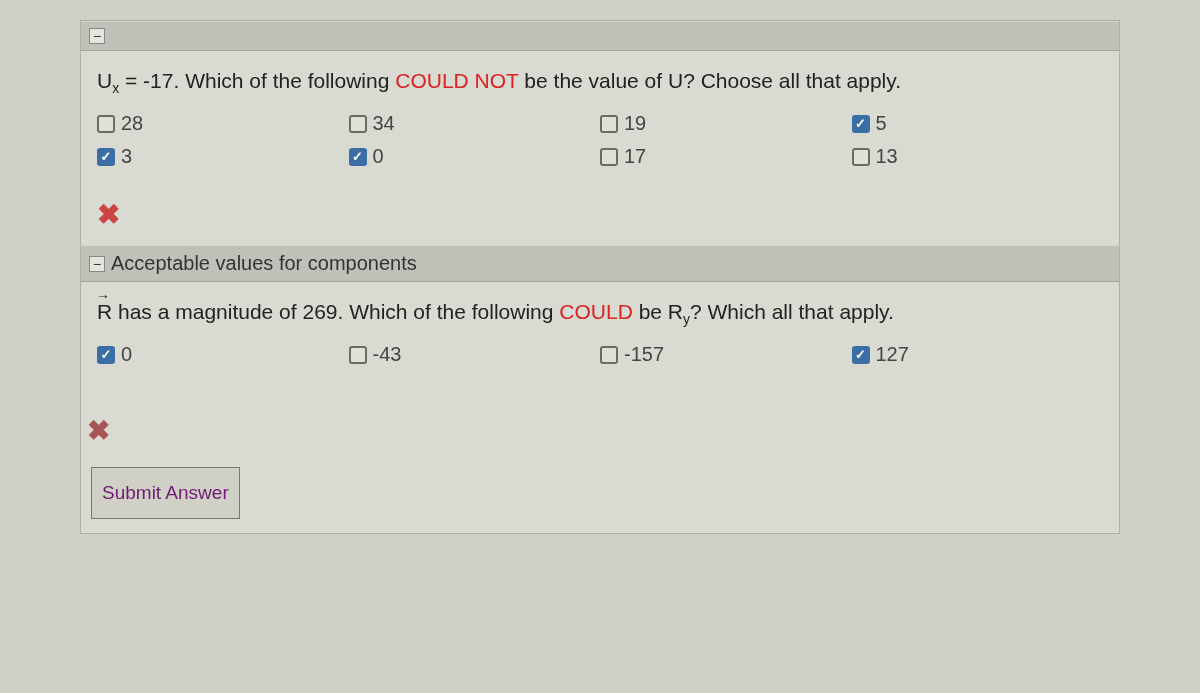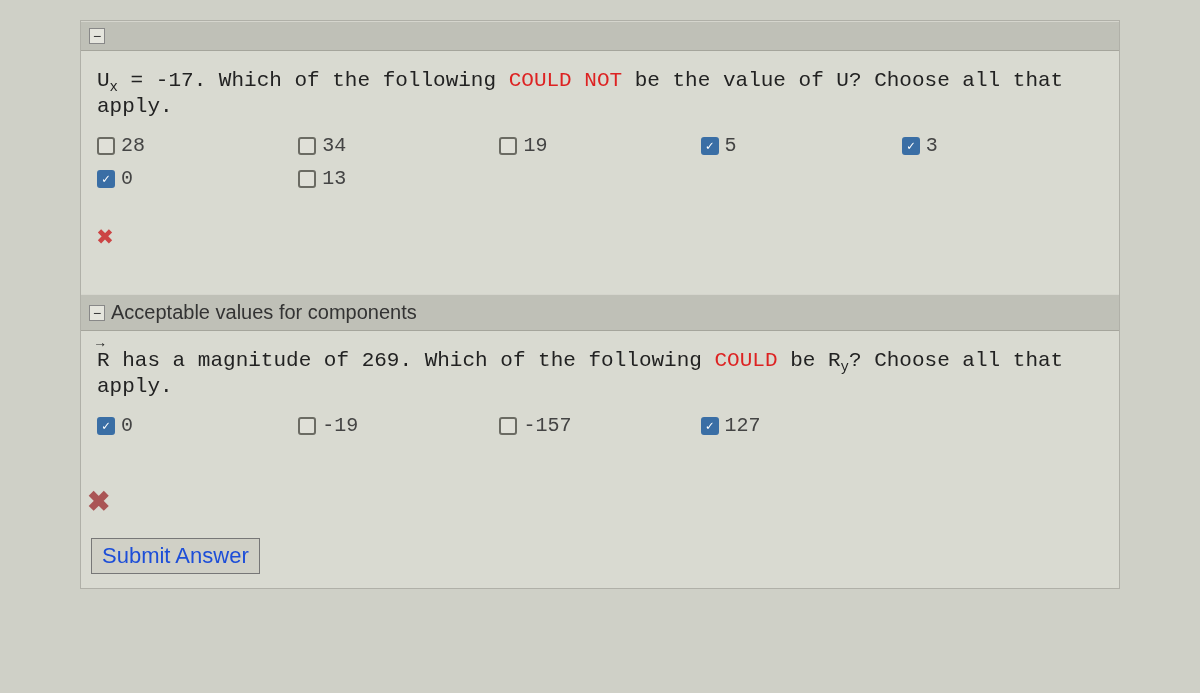--- a/index.html
+++ b/index.html
@@ -28,33 +28,32 @@
       height: 16px;
       border: 1px solid #888;
       display: flex;
       align-items: center;
       justify-content: center;
       font-size: 14px;
       background: #e5e5dd;
       line-height: 1;
     }
     .section-body {
-      padding: 18px 16px 40px 16px;
-      font-family: Liberation Mono, monospace;
+      padding: 18px 16px 14px 16px;
     }
     .question {
       font-size: 21px;
       color: #222;
       margin-bottom: 16px;
     }
     .question .red { color: #d22; }
     sub { font-size: 14px; }
     .options {
       display: grid;
-      grid-template-columns: repeat(5, 1fr);
+      grid-template-columns: repeat(4, 1fr);
       gap: 10px 0;
       margin-bottom: 30px;
     }
     .opt {
       display: flex;
       align-items: center;
       gap: 6px;
       font-size: 20px;
       color: #444;
     }
@@ -90,25 +89,25 @@
     .vec { text-decoration: none; position: relative; }
     .vec::before {
       content: "→";
       position: absolute;
       top: -14px;
       left: -1px;
       font-size: 14px;
     }
     .submit-btn {
       margin: 20px 10px 14px 10px;
-      padding: 4px 10px;
+      padding: 14px 10px;
       background: #d0d0c6;
       border: 1px solid #777;
-      font-size: 22px;
-      color: #1d4ed8;
+      font-size: 19px;
+      color: #701a75;
       cursor: pointer;
     }
     .bottom-section { padding-bottom: 8px; }
     .outer-x {
       color: #aa5555;
       font-size: 28px;
       font-weight: bold;
       padding: 10px 6px 0 6px;
     }
   </style>
@@ -145,44 +144,48 @@
       <div class="opt">
           <span class="cb checked"></span>
           <span>3</span>
         </div>
       <div class="opt">
           <span class="cb checked"></span>
           <span>0</span>
         </div>
       <div class="opt">
           <span class="cb"></span>
+          <span>17</span>
+        </div>
+      <div class="opt">
+          <span class="cb"></span>
           <span>13</span>
         </div>
     </div>
     <div class="incorrect-x">✖</div>
   </div>
 
   
   <div class="inner-section">
     <div class="section-header">
       <span class="collapse-icon">−</span>
       <span>Acceptable values for components</span>
     </div>
     <div class="section-body bottom-section">
       <div class="question">
-        <span class="vec">R</span><span> has a magnitude of 269. Which of the following </span><span class="red">COULD</span><span> be R</span><sub>y</sub><span>? Choose all that apply.</span>
+        <span class="vec">R</span><span> has a magnitude of 269. Which of the following </span><span class="red">COULD</span><span> be R</span><sub>y</sub><span>? Which all that apply.</span>
       </div>
       <div class="options">
         <div class="opt">
             <span class="cb checked"></span>
             <span>0</span>
           </div>
         <div class="opt">
             <span class="cb"></span>
-            <span>-19</span>
+            <span>-43</span>
           </div>
         <div class="opt">
             <span class="cb"></span>
             <span>-157</span>
           </div>
         <div class="opt">
             <span class="cb checked"></span>
             <span>127</span>
           </div>
       </div>

